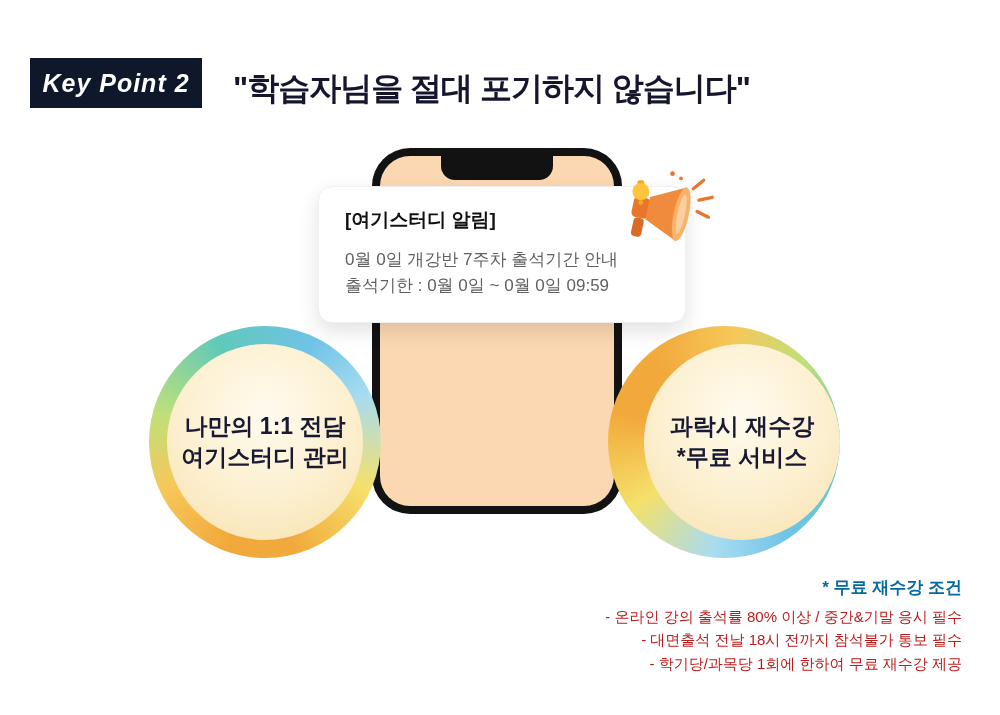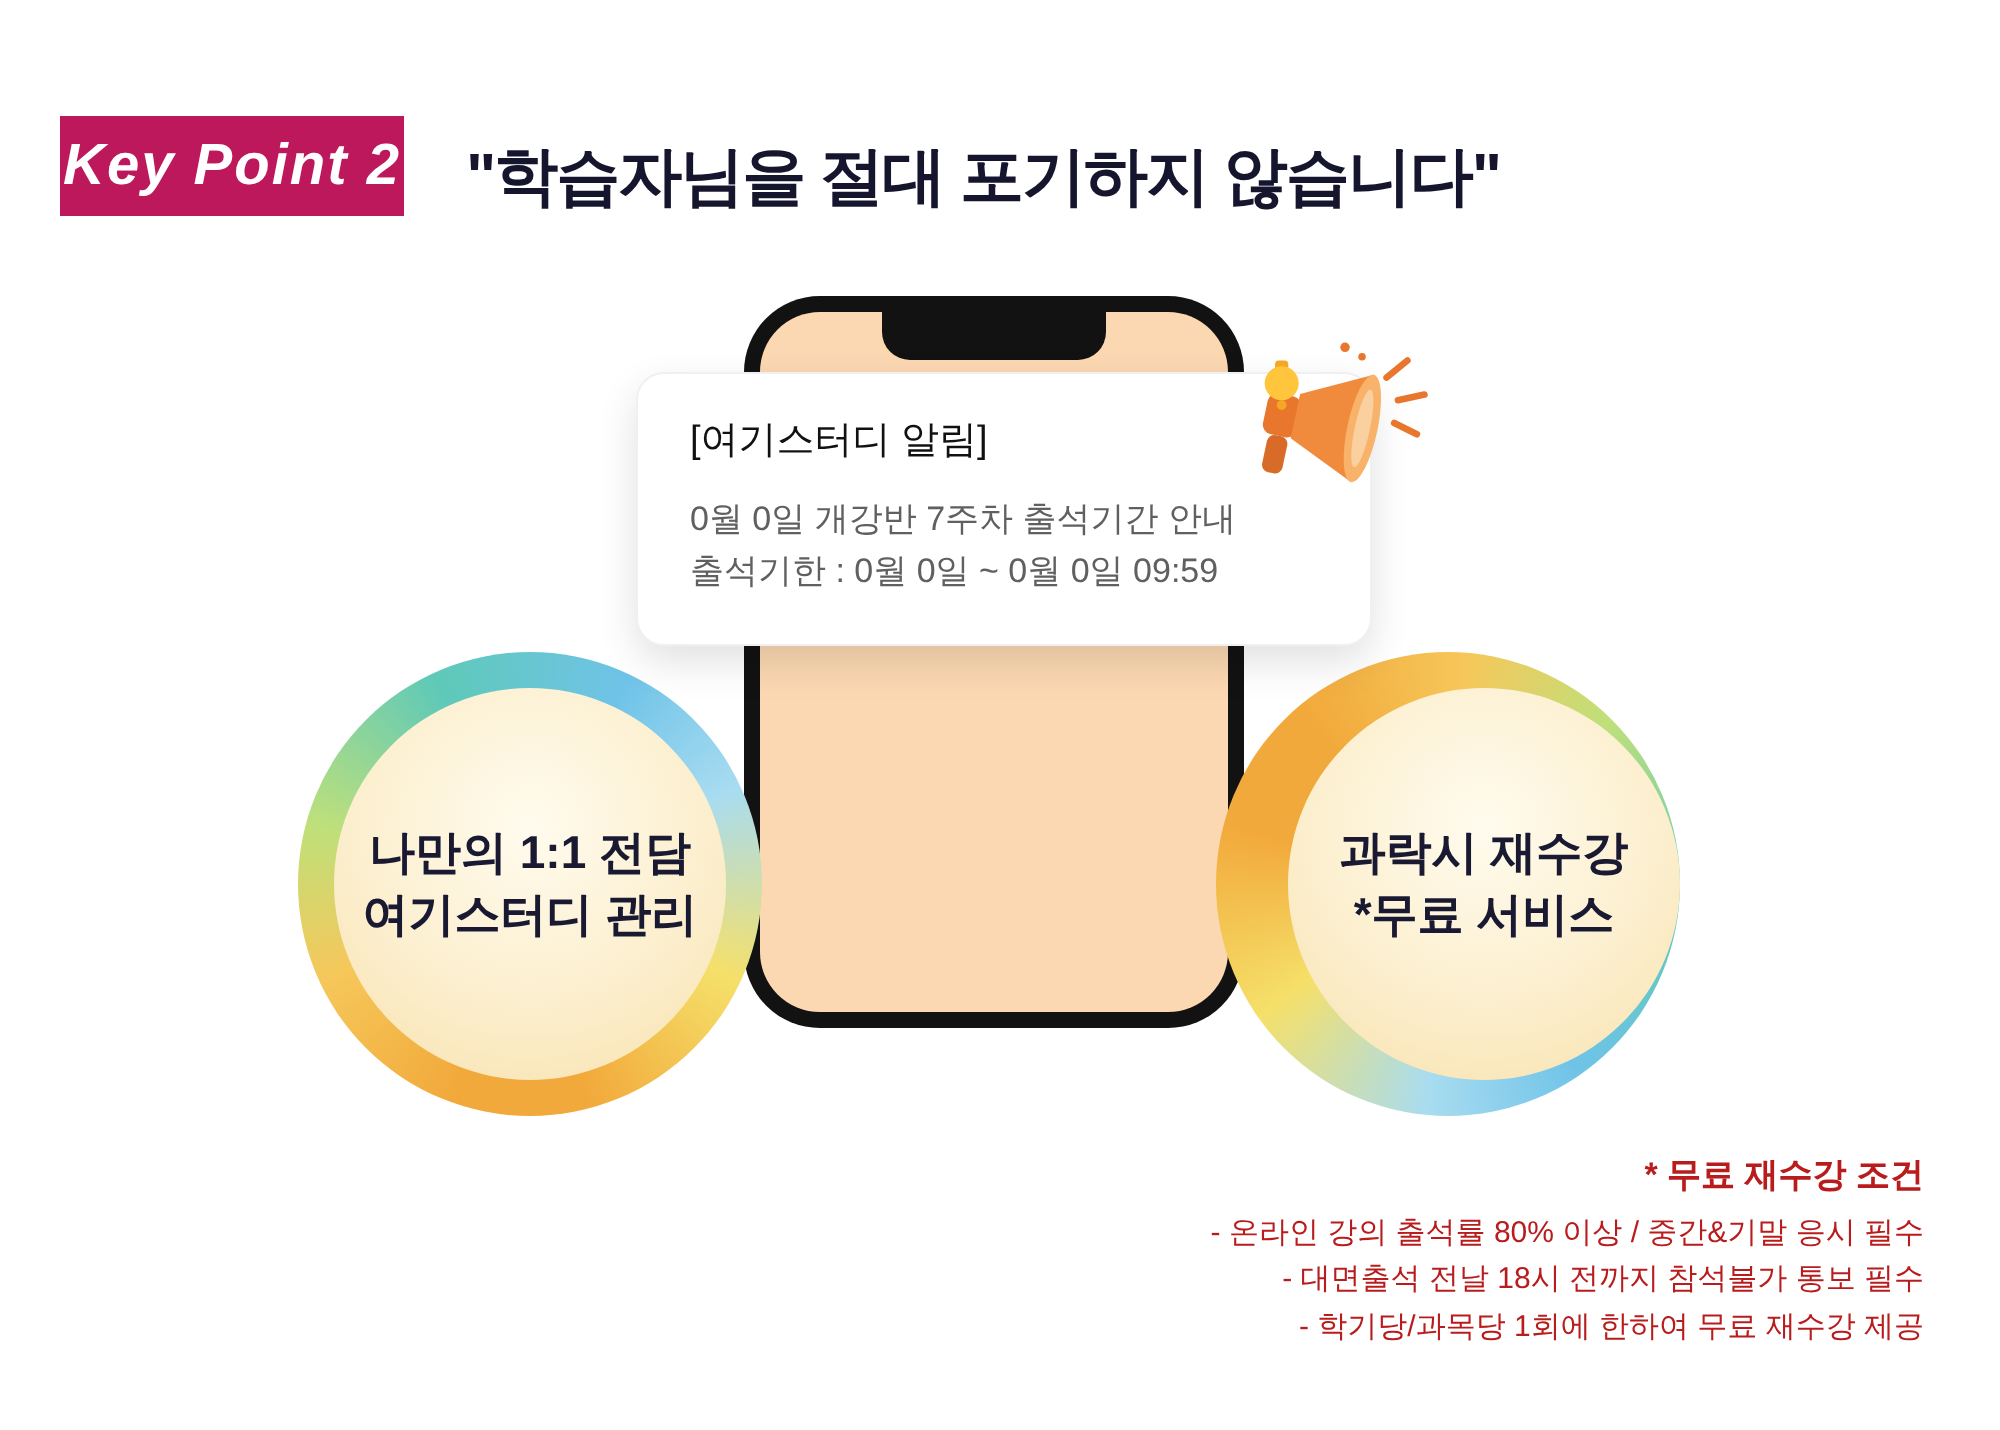--- a/index.html
+++ b/index.html
@@ -2,22 +2,22 @@
 <html><head>
 <meta charset="utf-8">
 <style>
   * { margin:0; padding:0; box-sizing:border-box; }
   body { font-family:"Liberation Sans","DejaVu Sans",sans-serif; background:#fff; }
   .slide { position:relative; width:1000px; height:715px; background:#ffffff; overflow:hidden; }
 
   
   .kp-badge{
     position:absolute; left:30px; top:58px; width:172px; height:50px;
-    background:#be185d; color:#fff; display:flex; align-items:center; justify-content:center;
-    font-size:29px; font-weight:700; font-style:italic; letter-spacing:1px;
+    background:#0f172a; color:#fff; display:flex; align-items:center; justify-content:center;
+    font-size:25px; font-weight:700; font-style:italic; letter-spacing:1px;
   }
   .slide-title{
     position:absolute; left:233px; top:67px; font-size:32px; font-weight:900;
     color:#15152D; letter-spacing:-1px; white-space:nowrap;
   }
 
   
   .phone{
     position:absolute; left:372px; top:148px; width:250px; height:366px;
     background:#121212; border-radius:38px; z-index:1;
@@ -30,21 +30,21 @@
     width:112px; height:24px; background:#121212; border-radius:0 0 14px 14px;
   }
 
   
   .notif-card{
     position:absolute; left:318px; top:186px; width:368px;
     background:#ffffff; border-radius:14px; border:1px solid #f0f0f0;
     box-shadow:0 8px 20px rgba(0,0,0,0.12);
     padding:20px 26px 22px; z-index:3;
   }
-  .notif-title{ font-size:19px; font-weight:400; color:#111; margin-bottom:14px; }
+  .notif-title{ font-size:19px; font-weight:700; color:#111; margin-bottom:14px; }
   .notif-line{ font-size:17px; color:#606060; line-height:1.55; }
 
   
   .megaphone{ position:absolute; left:612px; top:166px; width:104px; height:90px; z-index:4; }
 
   
   .feature{
     position:absolute; top:326px; width:232px; height:232px; border-radius:50%;
     display:flex; align-items:center; justify-content:center; z-index:2;
   }
@@ -54,21 +54,21 @@
   .feature-inner{
     width:196px; height:196px; border-radius:50%;
     background:radial-gradient(circle at 50% 35%, #FFFBEE 0%, #FCEFCE 55%, #F8E0AC 100%);
     display:flex; flex-direction:column; align-items:center; justify-content:center;
     text-align:center;
   }
   .feature-line{ font-size:23px; font-weight:700; color:#191932; line-height:1.35; }
 
   
   .footnote{ position:absolute; right:38px; top:576px; text-align:right; z-index:2; }
-  .footnote-title{ font-size:17px; font-weight:800; color:#b91c1c; margin-bottom:6px; }
+  .footnote-title{ font-size:17px; font-weight:800; color:#0369a1; margin-bottom:6px; }
   .footnote-line{ font-size:15px; font-weight:500; color:#b91c1c; line-height:1.55; }
 </style>
 </head>
 <body>
 
 <div class="slide">
 
   <div class="kp-badge">Key Point 2</div>
   <h1 class="slide-title">"학습자님을 절대 포기하지 않습니다"</h1>
 

